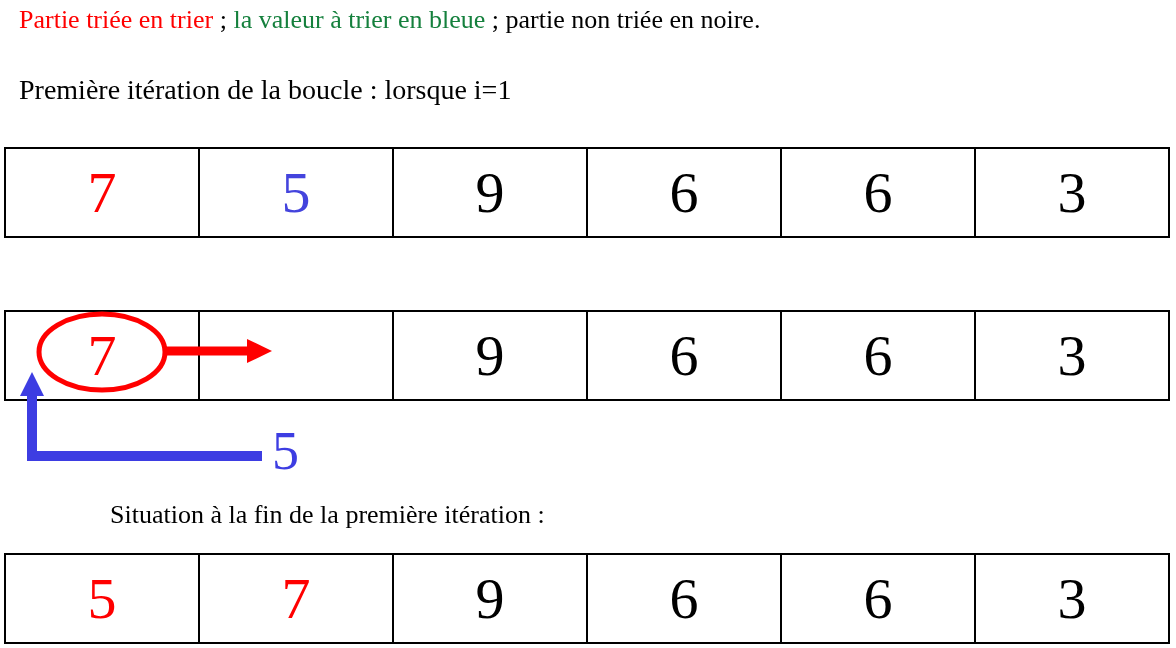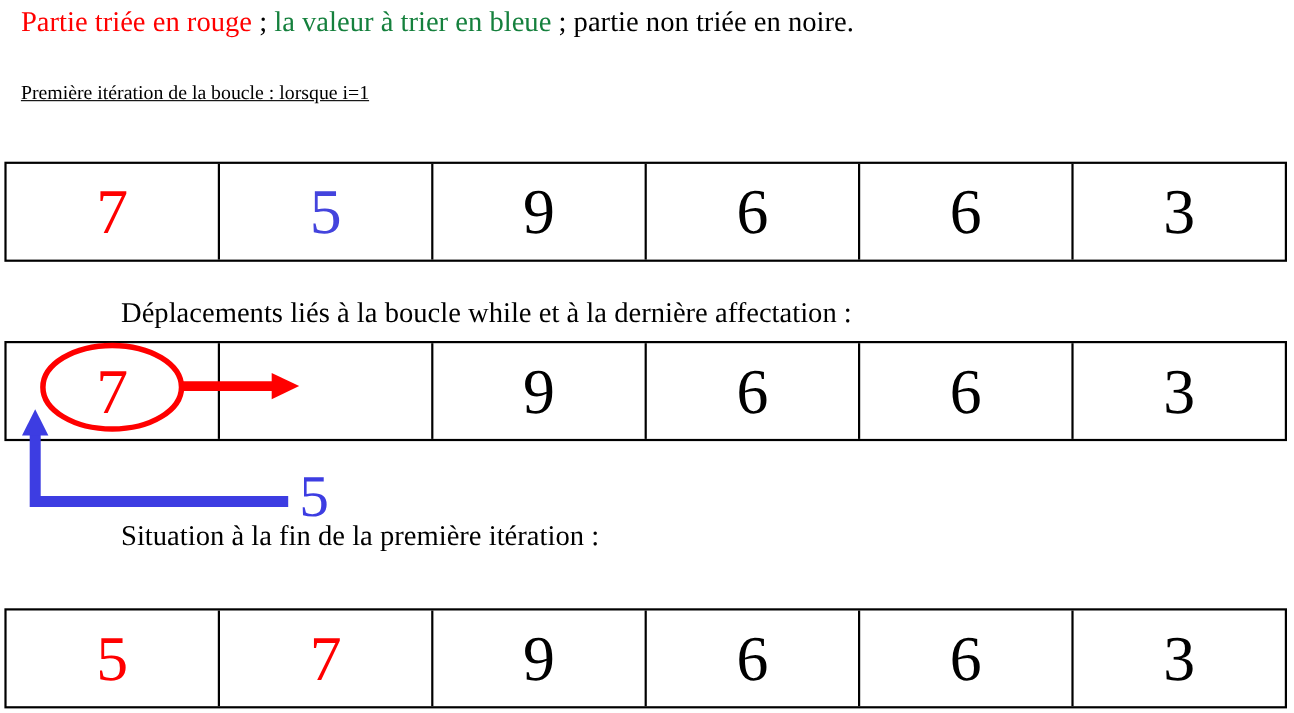--- a/index.html
+++ b/index.html
@@ -20,37 +20,36 @@
     left: 19px;
     top: 5px;
     font-size: 26px;
     white-space: nowrap;
     margin: 0;
   }
   .heading {
     position: absolute;
     left: 19px;
     top: 74px;
-    font-size: 18px;
+    font-size: 28px;
     font-weight: normal;
-    text-decoration: underline;
     white-space: nowrap;
     margin: 0;
     color: #000000;
   }
   .section-label {
     position: absolute;
     left: 110px;
     font-size: 26px;
     white-space: nowrap;
     color: #000000;
   }
   .label-initial { top: 104px; }
   .label-moves   { top: 270px; }
-  .label-final   { top: 472px; }
+  .label-final   { top: 500px; }
 
   .array {
     position: absolute;
     left: 4px;
     width: 1166px;
     height: 91px;
     display: flex;
     border: 2px solid #000000;
     box-sizing: border-box;
     background: #ffffff;
@@ -85,36 +84,35 @@
     font-size: 54px;
     line-height: 1;
   }
 </style>
 </head>
 <body>
 
 <div class="page">
 
   <p class="legend">
-    <span style="color: rgb(255, 0, 0);">Partie triée en rouge</span><span style="color: rgb(0, 0, 0);"> ; </span><span style="color: #15803d;">la valeur à trier en bleue</span><span style="color: rgb(0, 0, 0);"> ; </span><span style="color: rgb(0, 0, 0); text-align: center;">partie non triée en noire.</span>
+    <span style="color: rgb(255, 0, 0);">Partie triée en trier</span><span style="color: rgb(0, 0, 0);"> ; </span><span style="color: #15803d;">la valeur à trier en bleue</span><span style="color: rgb(0, 0, 0);"> ; </span><span style="color: rgb(0, 0, 0); text-align: center;">partie non triée en noire.</span>
   </p>
 
   <h2 class="heading">Première itération de la boucle : lorsque i=1</h2>
 
 
   <div class="array array-initial">
     <div class="cell" style="color: rgb(255, 0, 0);">7</div>
     <div class="cell" style="color: rgb(68, 68, 221);">5</div>
     <div class="cell" style="color: rgb(0, 0, 0);">9</div>
     <div class="cell" style="color: rgb(0, 0, 0);">6</div>
     <div class="cell" style="color: rgb(0, 0, 0);">6</div>
     <div class="cell" style="color: rgb(0, 0, 0);">3</div>
   </div>
 
-  <div class="section-label label-moves">Déplacements liés à la boucle while et à la dernière affectation :</div>
 
   <div class="array array-moves">
     <div class="cell" style="color: rgb(255, 0, 0);">7</div>
     <div class="cell" style="color: rgb(0, 0, 0);"></div>
     <div class="cell" style="color: rgb(0, 0, 0);">9</div>
     <div class="cell" style="color: rgb(0, 0, 0);">6</div>
     <div class="cell" style="color: rgb(0, 0, 0);">6</div>
     <div class="cell" style="color: rgb(0, 0, 0);">3</div>
   </div>
 

